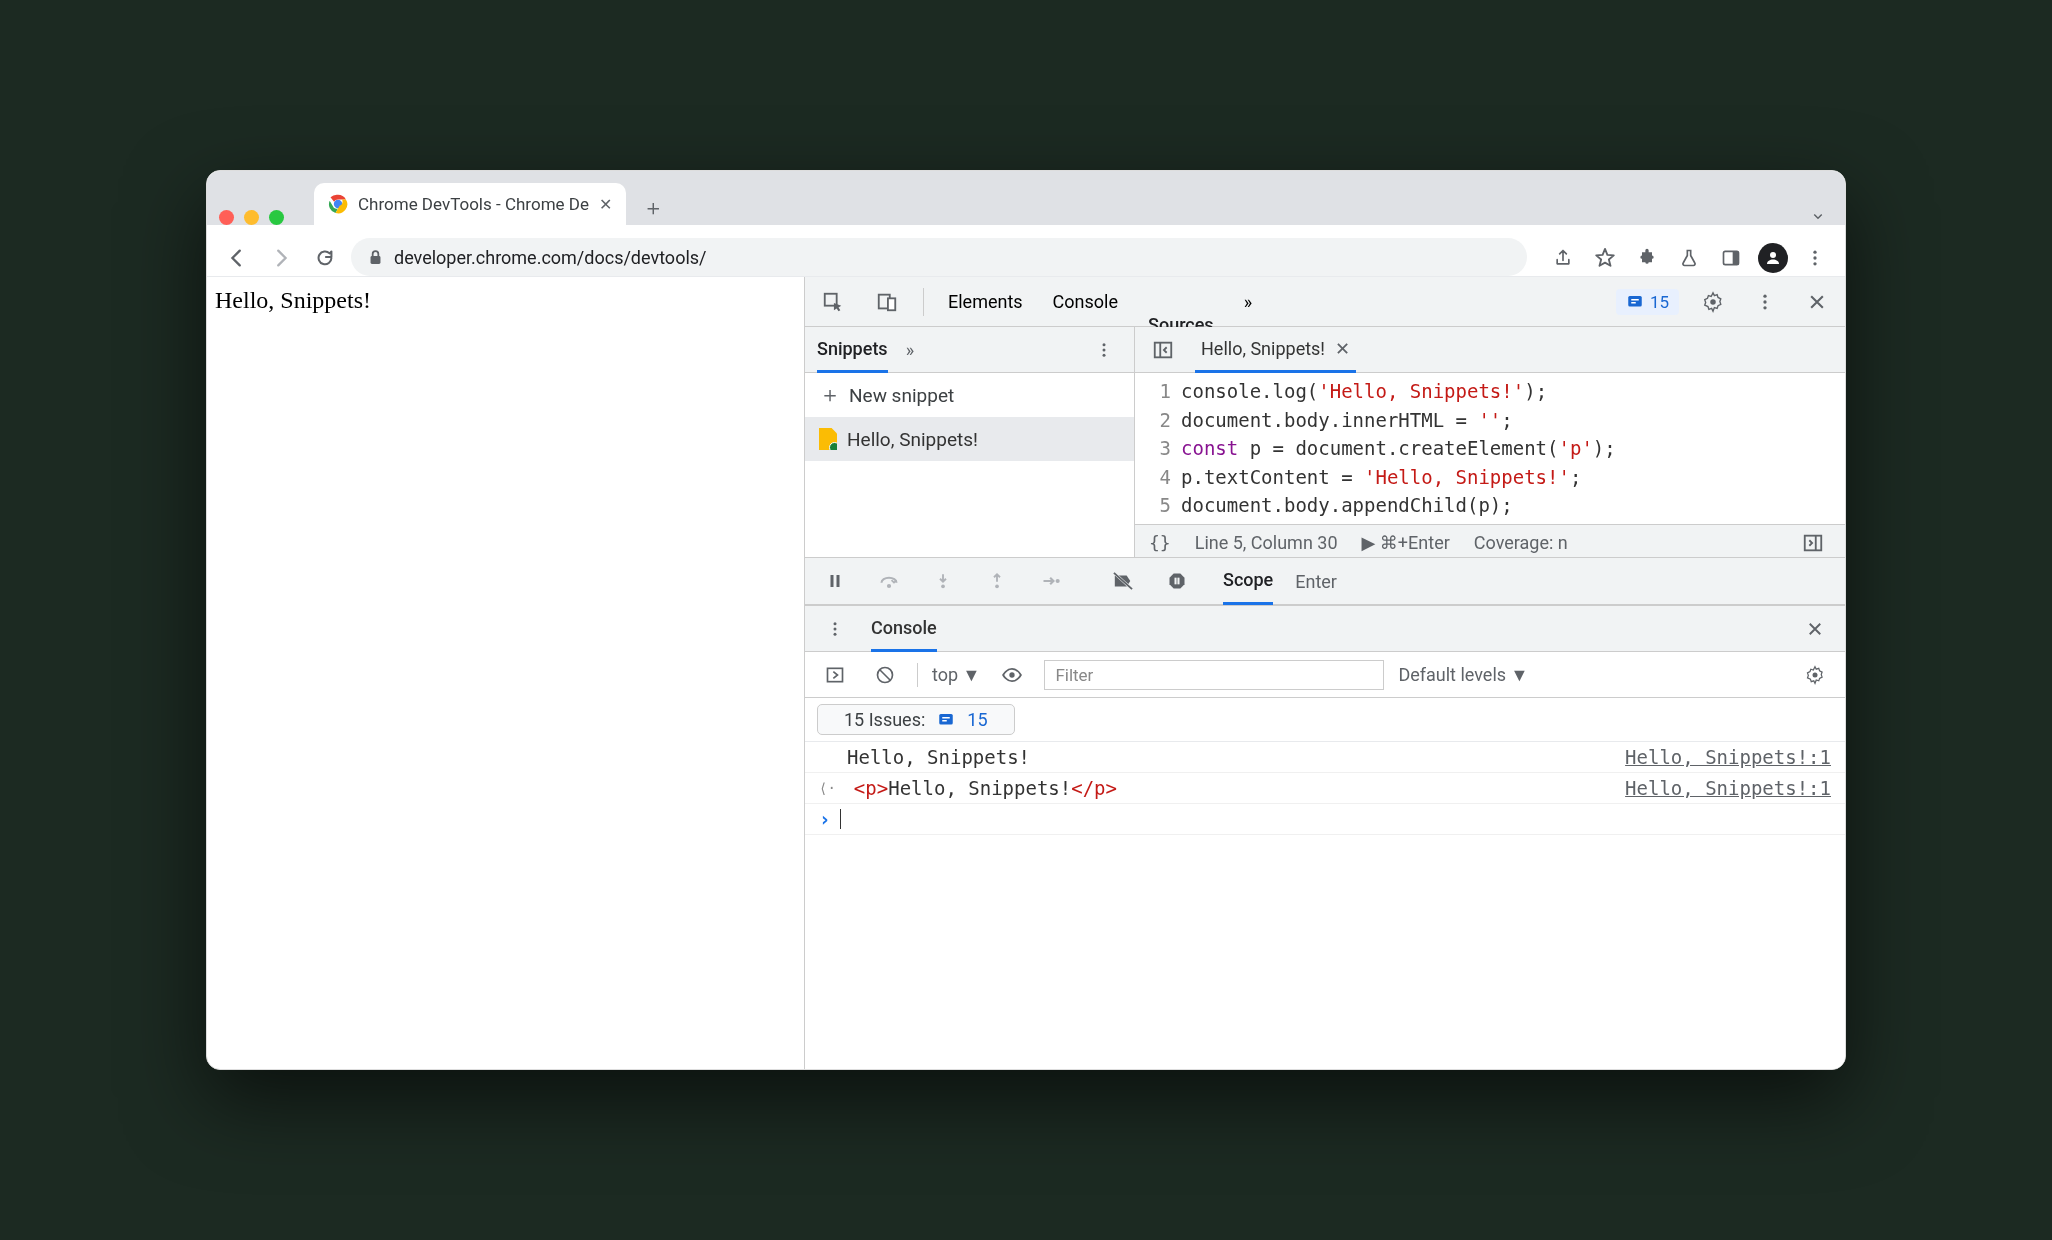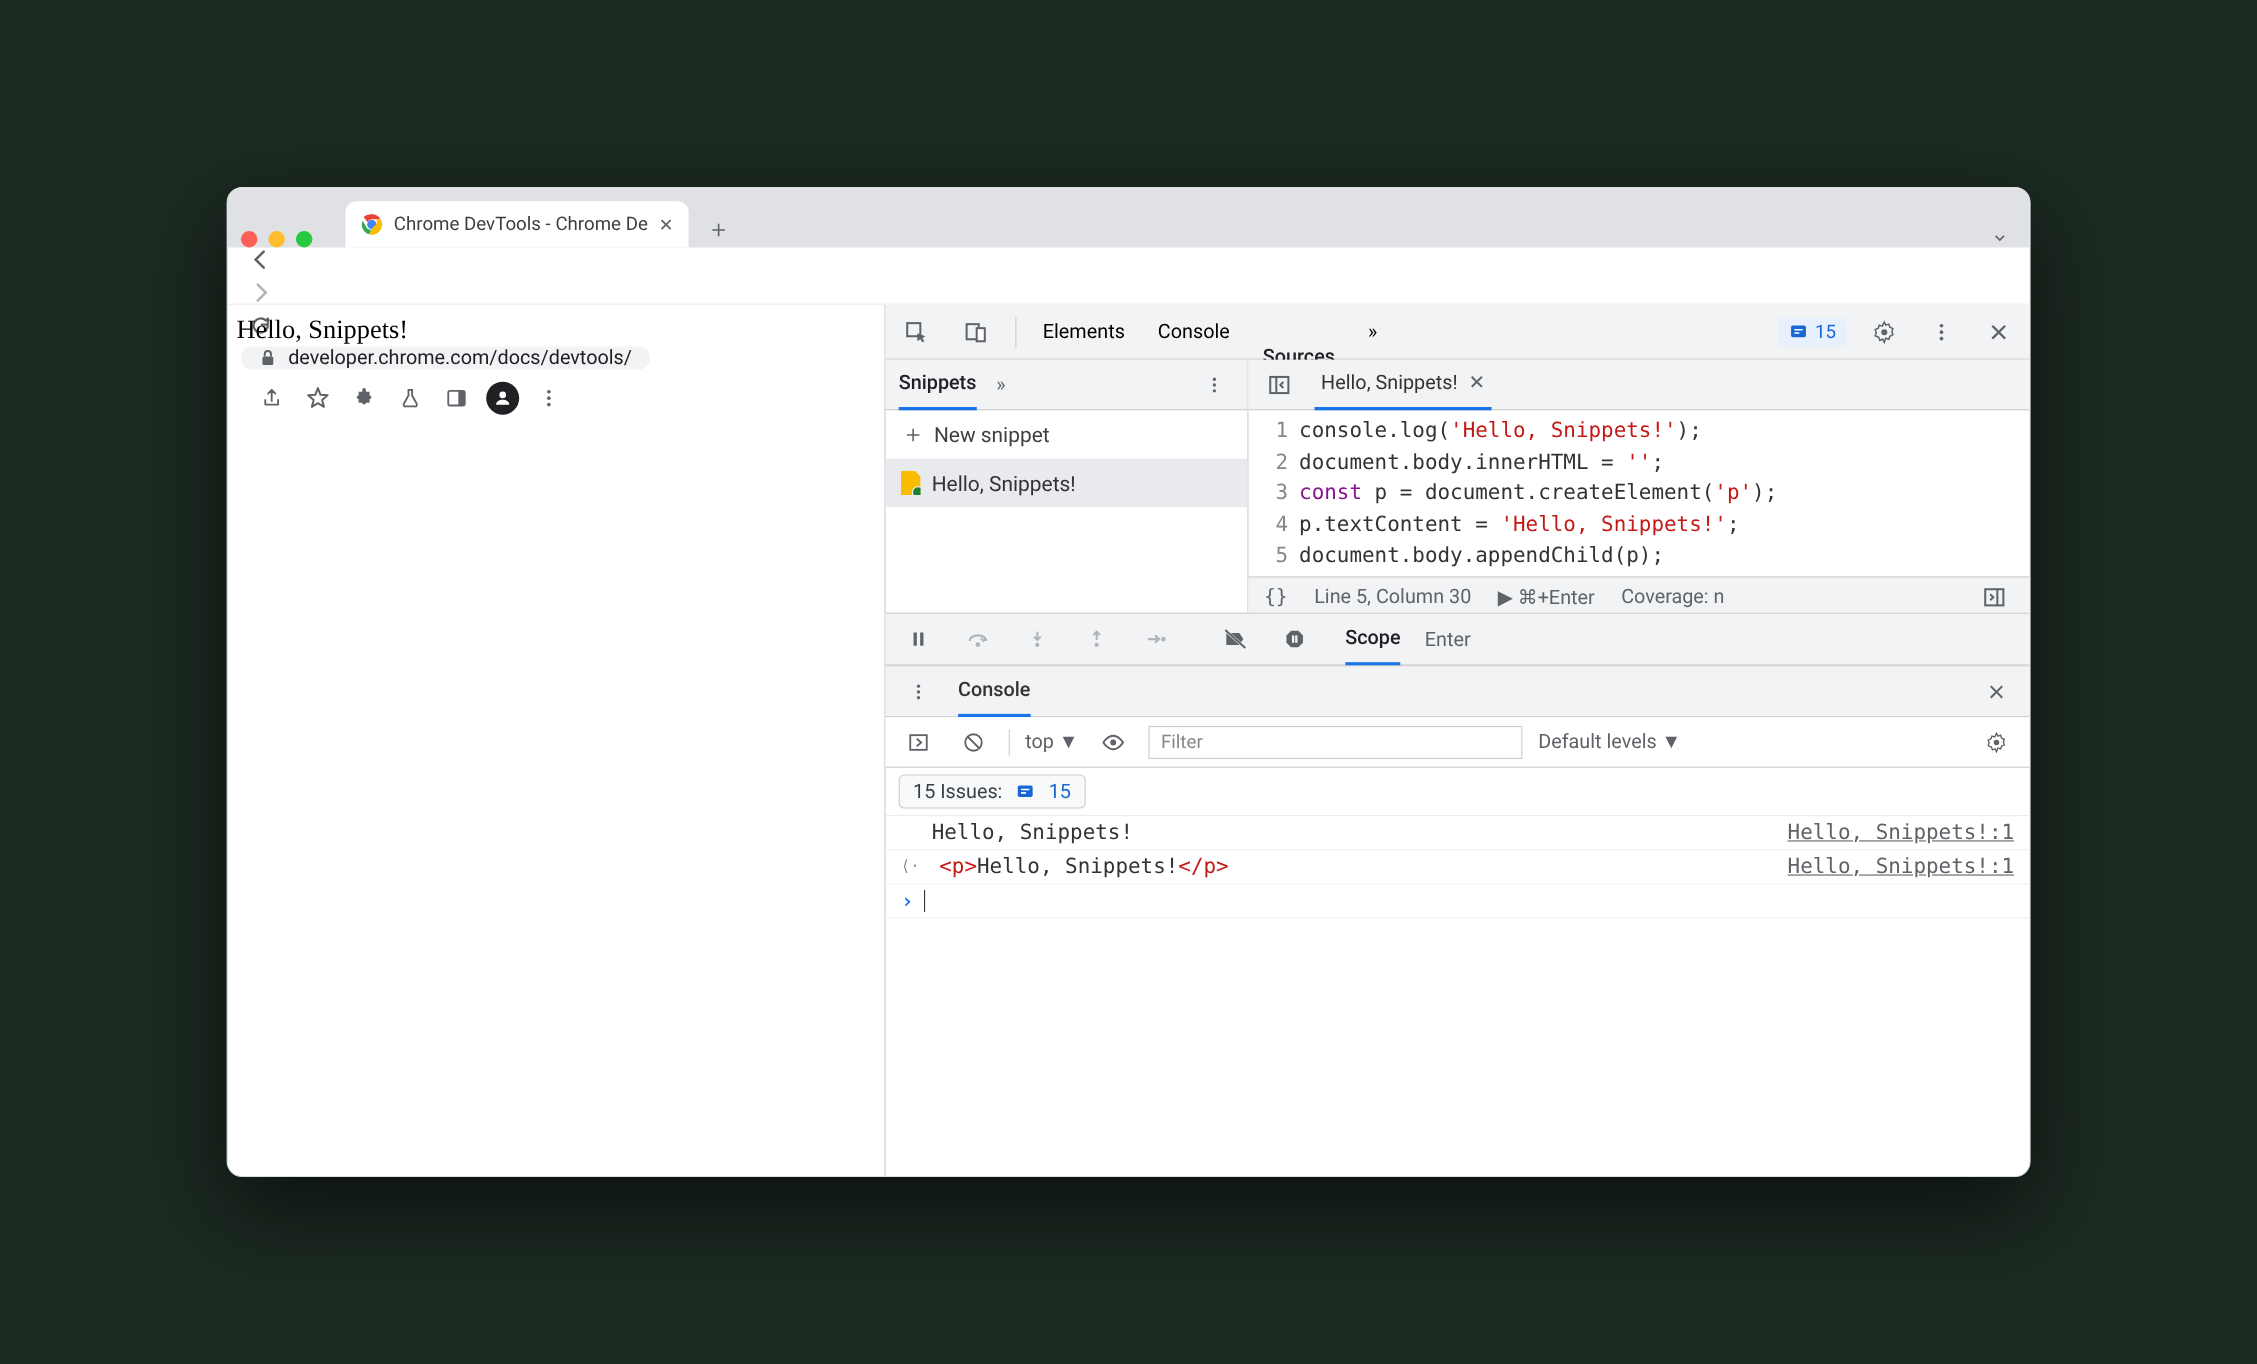--- a/index.html
+++ b/index.html
@@ -11,21 +11,21 @@
 .traffic { display: flex; gap: 10px; margin-right: 20px; }
 .dot { width: 15px; height: 15px; border-radius: 50%; }
 .dot.red { background: #ff5f57; } .dot.yel { background: #febc2e; } .dot.grn { background: #28c840; }
 .tab { background: #fff; height: 42px; border-radius: 10px 10px 0 0; display: flex; align-items: center; padding: 0 14px; gap: 10px; min-width: 300px; margin-top: 12px; font-size: 17px; color: #3c4043; }
 .favicon { width: 20px; height: 20px; }
 .tab-close { color:#5f6368; font-size:16px; cursor:pointer; margin-left:auto; }
 .newtab { width: 34px; height: 34px; display:flex; align-items:center; justify-content:center; color:#5f6368; font-size:22px; cursor:pointer; border-radius:50%; }
 .chev { position:absolute; right:18px; color:#5f6368; }
 
 
-.navbar { height: 52px; background: #fff; display:flex; align-items:flex-start; padding: 0 12px; gap: 8px; border-bottom: 1px solid #e8eaed; flex-direction: column; }
+.navbar { height: 52px; background: #fff; display:flex; align-items:flex-end; padding: 0 12px; gap: 8px; border-bottom: 1px solid #e8eaed; }
 .nbtn { width:36px; height:36px; display:flex; align-items:center; justify-content:center; color:#5f6368; cursor:pointer; border-radius:50%; }
 .nbtn.dis { color:#b0b3b8; }
 .addr { flex:1; height:38px; background:#f1f3f4; border-radius:20px; display:flex; align-items:center; padding:0 16px; gap:10px; font-size:18px; color:#202124; }
 .lock { color:#5f6368; }
 .rbtns { display:flex; gap:6px; margin-left:10px; }
 .avatar { width:30px; height:30px; background:#202124; border-radius:50%; display:flex; align-items:center; justify-content:center; }
 
 
 .split { flex:1; display:flex; }
 .page { width: 597px; padding: 10px 8px; font-family: "Times New Roman", serif; font-size: 24px; }
@@ -65,21 +65,21 @@
 .dbg-tabs { display:flex; gap:22px; margin-left:10px; height:48px; align-items:center; }
 .dbg-tab.active { color:#202124; border-bottom:3px solid #1a73e8; height:48px; display:flex; align-items:center; font-weight:500;}
 
 
 .drawer { flex:1; display:flex; flex-direction:column; border-top:1px solid #ccc; }
 .drawer-tabs { height:46px; background:#f1f3f4; border-bottom:1px solid #ccc; display:flex; align-items:center; padding:0 12px; gap:18px; }
 .drawer-tab.active { border-bottom:3px solid #1a73e8; height:46px; display:flex; align-items:center; font-weight:500;}
 .con-tools { height:46px; border-bottom:1px solid #ccc; display:flex; align-items:center; padding:0 12px; gap:14px; color:#5f6368; background:#fff;}
 .filterbox { flex:0 0 340px; height:30px; border:1px solid #ccc; padding:0 10px; font-size:17px; color:#888; display:flex; align-items:center; background:#fff;}
 .issues-row { padding:6px 12px; border-bottom:1px solid #e8eaed; }
-.issues-btn { display:inline-flex; align-items:center; gap:12px; border:1px solid #ccc; border-radius:5px; padding:4px 12px; font-size:18px; color:#3c4043; background:#f8f9fa;}
+.issues-btn { display:inline-flex; align-items:center; gap:12px; border:1px solid #ccc; border-radius:5px; padding:4px 26px; font-size:18px; color:#3c4043; background:#f8f9fa;}
 .conrow { display:flex; padding:4px 14px; font-family: Menlo, Consolas, monospace; font-size:19px; border-bottom:1px solid #f0f0f0; align-items:center;}
 .conlink { margin-left:auto; color:#5f6368; text-decoration:underline; }
 .prompt { color:#1a73e8; font-weight:bold; margin-right:8px; }
 .ret { color:#888; margin-right:8px; font-size:14px;}
 svg { display:block; }
 .mono { font-family: Menlo, Consolas, monospace; }
 </style>
 </head>
 <body>
 

